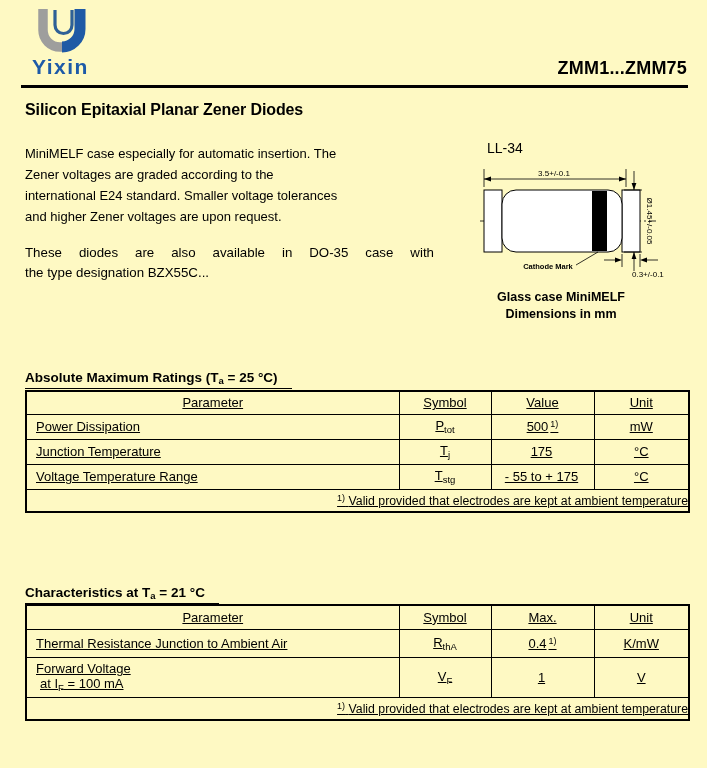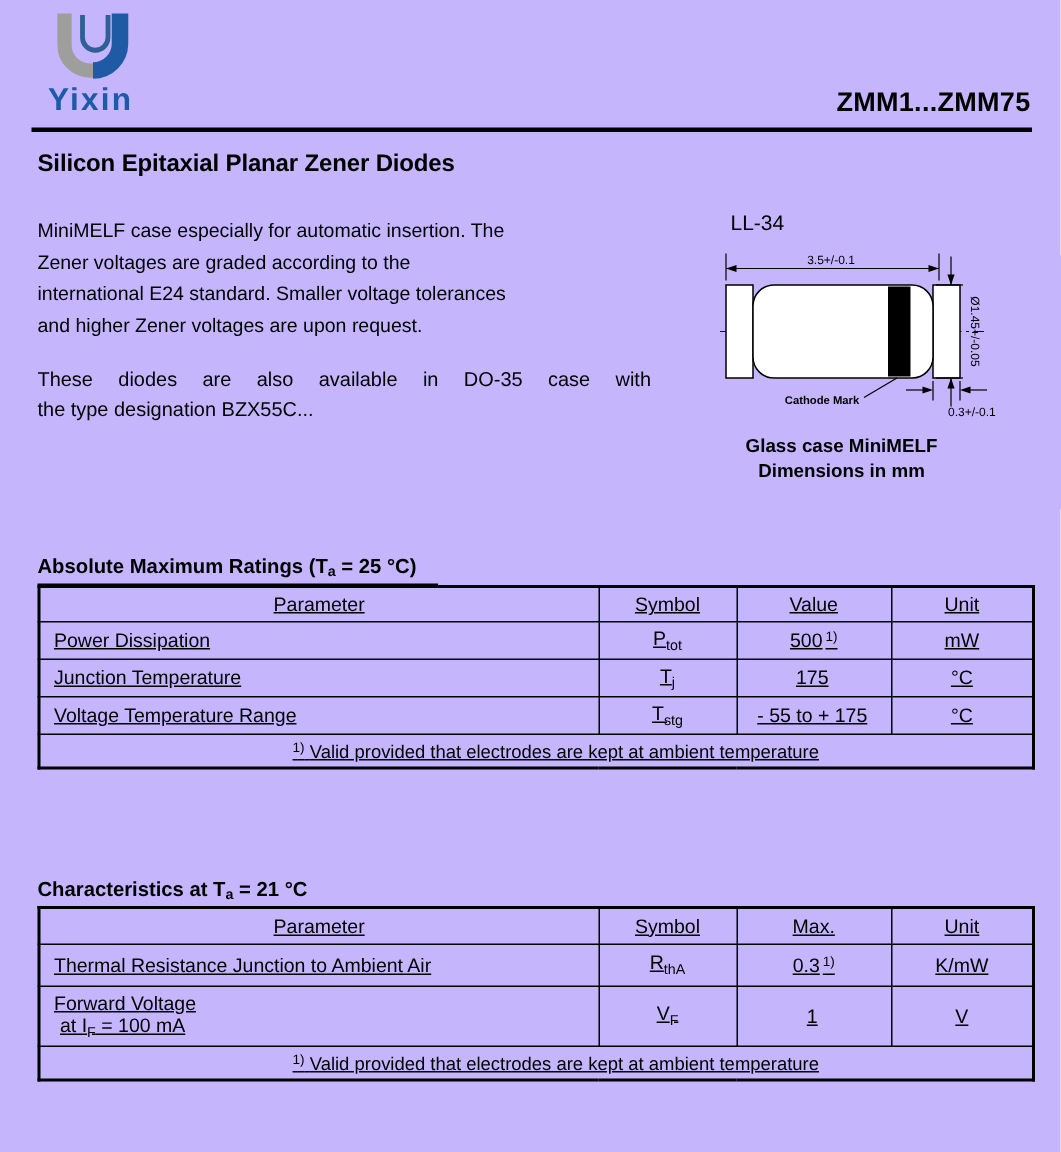--- a/index.html
+++ b/index.html
@@ -1,20 +1,20 @@
 <!DOCTYPE html>
 <html><head>
 <meta charset="utf-8">
 <style>
   * { margin: 0; padding: 0; box-sizing: border-box; }
   html, body { background: #ffffff; }
   body { font-family: "Liberation Sans", "DejaVu Sans", sans-serif; color: #000; }
   .page {
     position: relative; width: 707px; height: 768px;
-    background: #c4b5fd; overflow: hidden;
+    background: #fef9c3; overflow: hidden;
   }
   
   .logo-svg { position: absolute; left: 36px; top: 8px; }
   .logo-word {
     position: absolute; left: 32px; top: 55px;
     font-size: 21px; font-weight: bold; color: #1d5aa8; letter-spacing: 1.5px;
   }
   .part-title {
     position: absolute; right: 20px; top: 58px;
     font-size: 18px; font-weight: bold; letter-spacing: 0.2px;
@@ -57,21 +57,21 @@
     border-collapse: collapse; table-layout: fixed;
     font-size: 13px; border: 2px solid #000;
   }
   .t1 { top: 390px; }
   .t2 { top: 604px; }
   th, td { border: 1px solid #000; text-align: center; font-weight: normal; text-decoration: underline; }
   td.param, th.param { text-align: left; padding-left: 9px; }
   .t1 tr.hdr { height: 23px; } .t1 tr.datarow { height: 25px; }
   .t2 tr.hdr { height: 24px; } .t2 tr.r1 { height: 28px; } .t2 tr.r2 { height: 40px; }
   tr.foot { height: 23px; }
-  td.footnote { text-align: center; padding-left: 24px; font-size: 12.3px; margin-top: 19px; }
+  td.footnote { text-align: right; padding-left: 24px; font-size: 12.3px; margin-top: 19px; }
   sub.s { font-size: 9.5px; vertical-align: -3px; }
   sup.s { font-size: 9px; vertical-align: 4px; margin-left: 2px; }
   .pline2 { padding-left: 4px; }
 </style>
 </head>
 <body>
 
 <div class="page">
 
   <svg class="logo-svg" width="50" height="45" viewBox="0 0 50 45">
@@ -194,21 +194,21 @@
     <tbody>
         <tr class="hdr">
       <th>Parameter</th>
       <th>Symbol</th>
       <th>Max.</th>
       <th>Unit</th>
     </tr>
     <tr class="r1">
       <td class="param">Thermal Resistance Junction to Ambient Air</td>
       <td><span>R</span><sub class="s">thA</sub></td>
-      <td><span>0.3</span><sup class="s">1)</sup></td>
+      <td><span>0.4</span><sup class="s">1)</sup></td>
       <td>K/mW</td>
     </tr>
     <tr class="r2">
       <td class="param">
         <div>Forward Voltage</div>
         <div class="pline2"><span>at I</span><sub class="s">F</sub><span> = 100 mA</span></div>
       </td>
       <td><span>V</span><sub class="s">F</sub></td>
       <td><span>1</span><sup class="s"></sup></td>
       <td>V</td>

